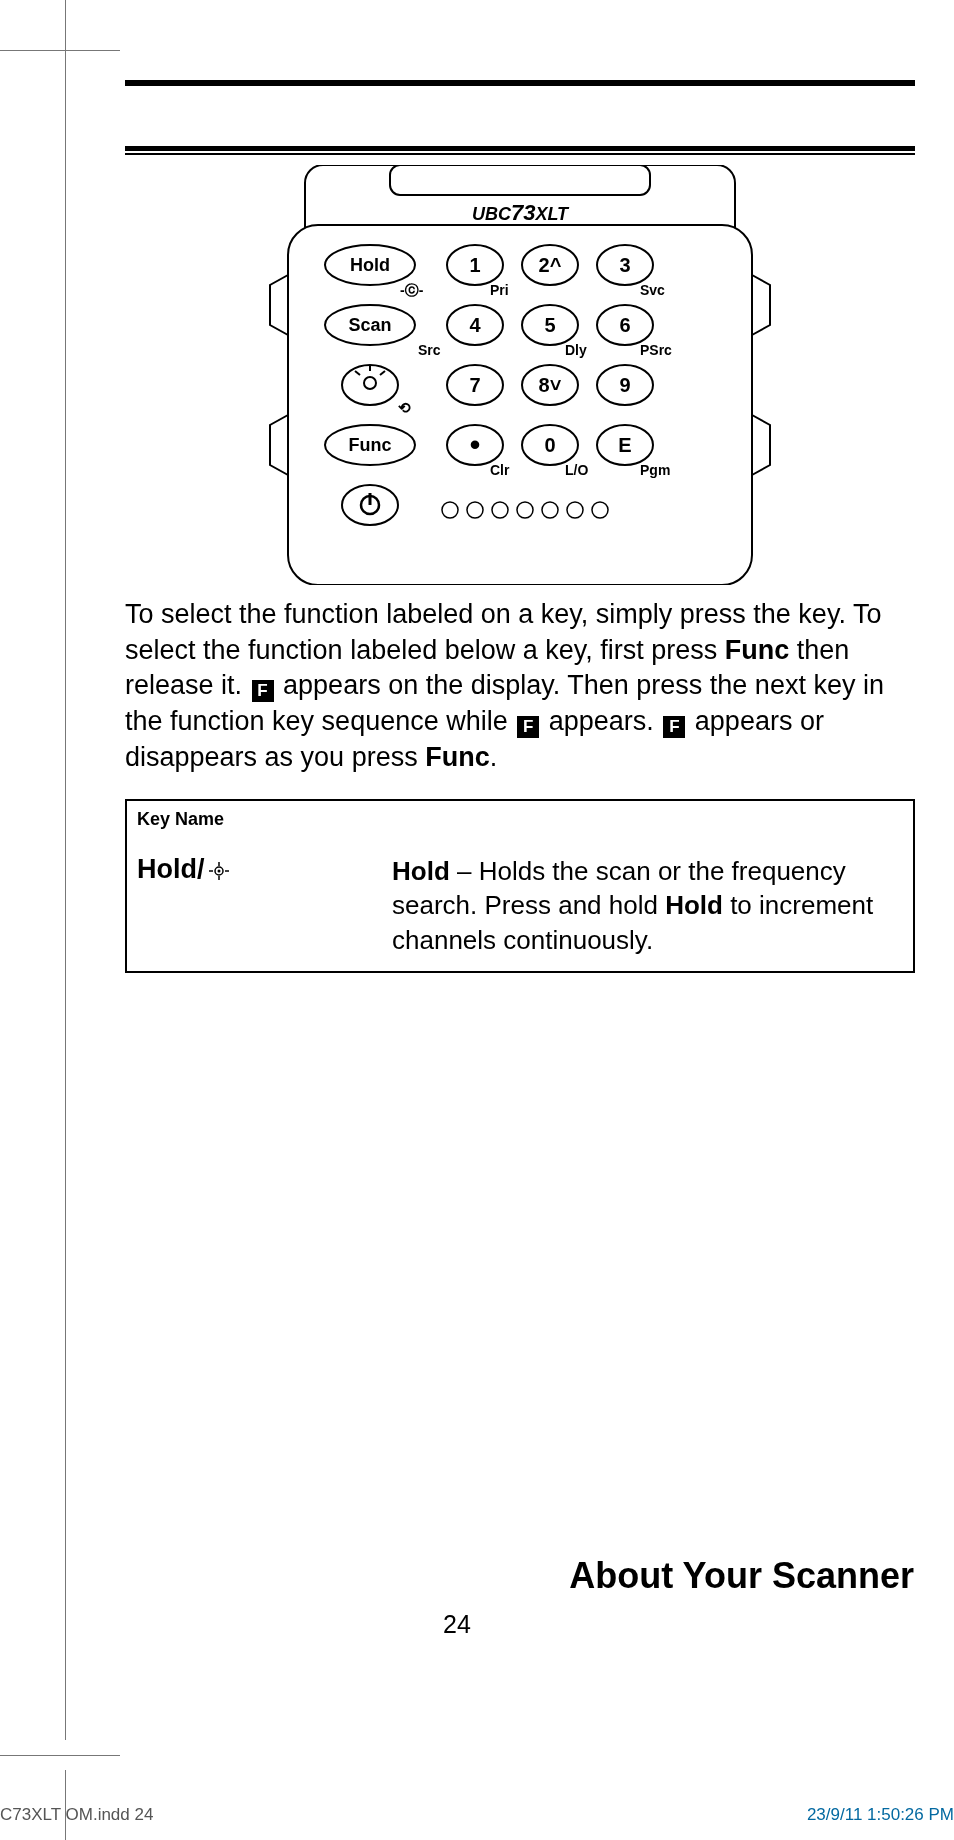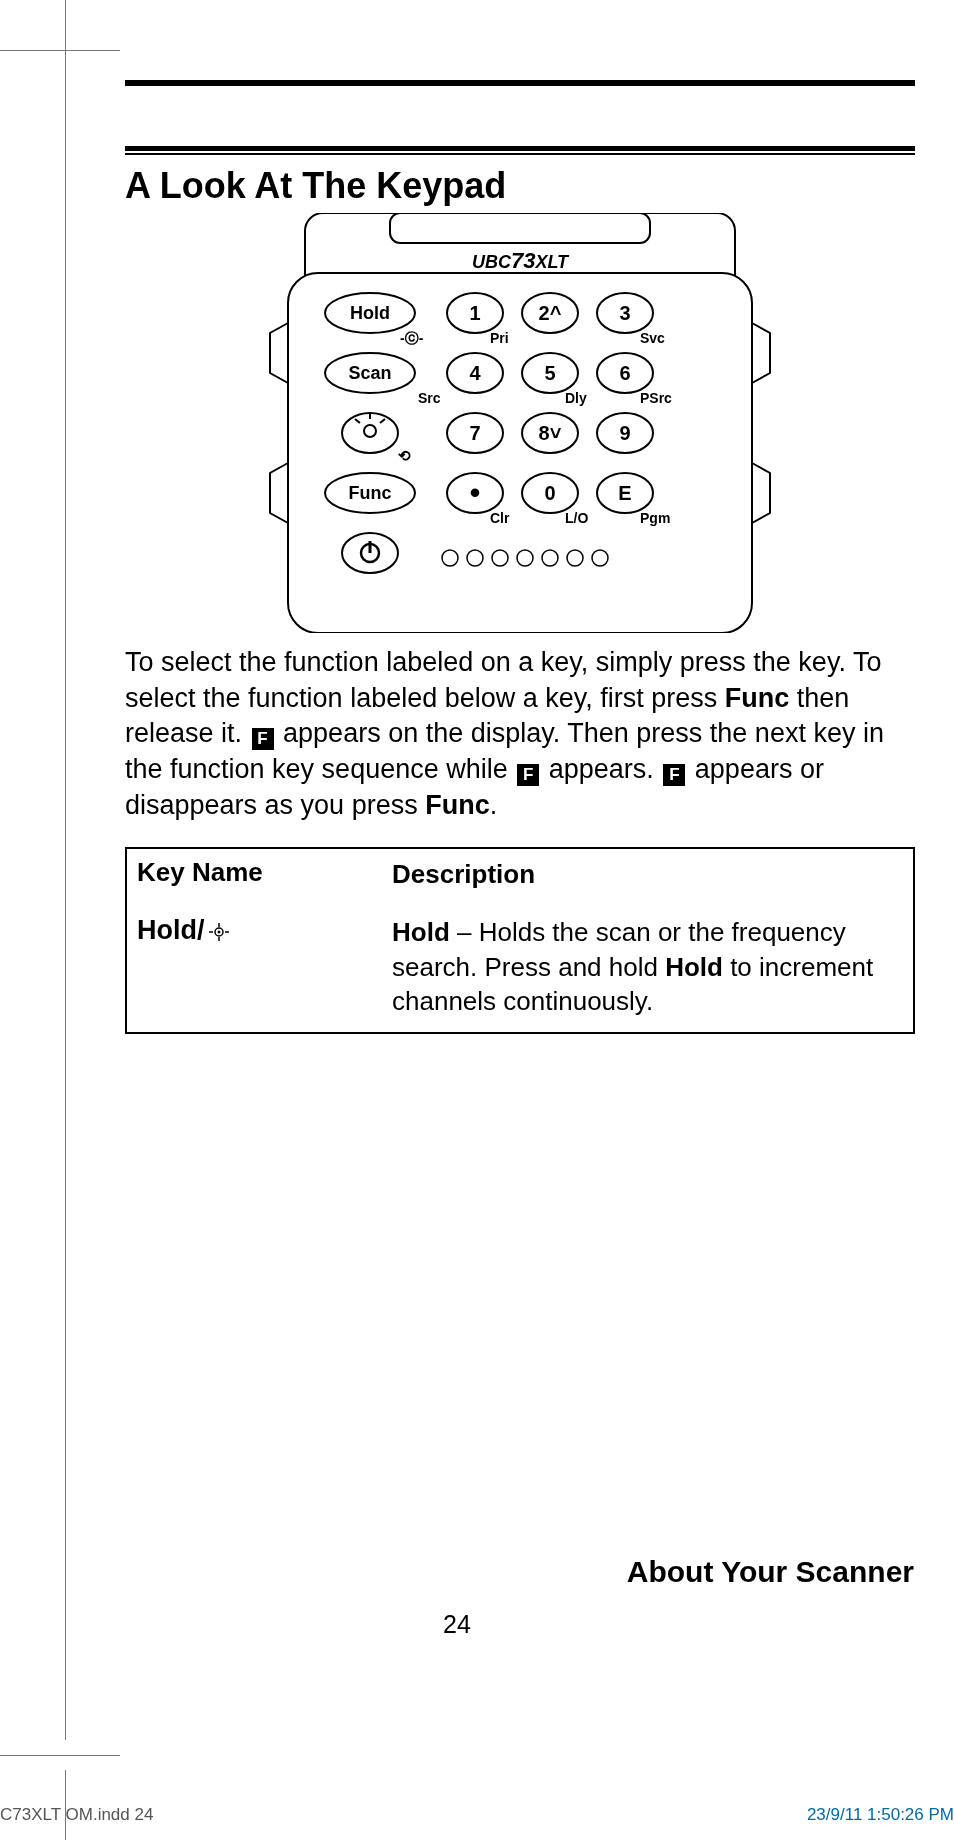--- a/index.html
+++ b/index.html
@@ -97,30 +97,30 @@
   }
   .key-table {
     border: 2px solid #000;
     width: 100%;
     box-sizing: border-box;
   }
   .key-table-row {
     display: flex;
     padding: 8px 10px 10px 10px;
   }
-  .kt-head { font-weight: bold; font-size: 26px; }
+  .kt-head { font-weight: bold; font-size: 18px; }
   .kt-col1 { width: 255px; flex-shrink: 0; }
   .kt-col2 { flex: 1; font-size: 26px; line-height: 1.32; }
   .kt-col2 p { margin: 0 0 26px 0; }
   .kt-col2 p:last-child { margin-bottom: 4px; }
   .footer-title {
     position: absolute;
     right: 40px;
     top: 1555px;
-    font-size: 30px;
+    font-size: 36px;
     font-weight: bold;
   }
   .page-num {
     position: absolute;
     left: 0;
     right: 40px;
     top: 1610px;
     text-align: center;
     font-size: 25px;
   }
@@ -145,21 +145,20 @@
 <div class="crop-top"></div>
 <div class="crop-left"></div>
 <div class="crop-left-2"></div>
 <div class="crop-bottom"></div>
 
 <div class="page">
   <div class="rule-thick"></div>
   <div class="section-rule"></div>
   <div class="section-rule-thin"></div>
 
-  <h1 class="title">A Look At The Keypad</h1>
 
   <div class="keypad-figure">
     <svg viewBox="0 0 560 420">
 
       <rect x="65" y="0" width="430" height="420" rx="18" fill="none" stroke="#000" stroke-width="2"></rect>
       <rect x="48" y="60" width="464" height="360" rx="30" fill="#fff" stroke="#000" stroke-width="2"></rect>
 
       <rect x="150" y="0" width="260" height="30" rx="10" fill="#fff" stroke="#000" stroke-width="2"></rect>
 
       <text x="280" y="55" text-anchor="middle" font-family="Arial" font-size="22" font-weight="bold" font-style="italic"><tspan font-size="18">UBC</tspan>73<tspan font-size="18">XLT</tspan></text>
@@ -253,21 +252,20 @@
     <span class="f-icon">F</span><span> appears on the display. Then press the next key in the function key sequence while </span>
     <span class="f-icon">F</span><span> appears. </span>
     <span class="f-icon">F</span><span> appears or disappears as you press </span>
     <span class="bold">Func</span><span>.</span>
   </p>
 
 
   <div class="key-table">
     <div class="key-table-row">
       <div class="kt-col1 kt-head">Key Name</div>
-      <div class="kt-col2 kt-head">Description</div>
     </div>
     <div class="key-table-row" style="padding-top:14px;">
       <div class="kt-col1" style="font-size:27px;">
         <span class="bold">Hold/</span><span class="cc-icon"><svg width="24" height="20">
               <circle cx="12" cy="10" r="4" fill="none" stroke="#000" stroke-width="1.5"></circle>
               <circle cx="12" cy="10" r="1.5" fill="#000"></circle>
               <line x1="2" y1="10" x2="6" y2="10" stroke="#000" stroke-width="1.5"></line>
               <line x1="18" y1="10" x2="22" y2="10" stroke="#000" stroke-width="1.5"></line>
               <line x1="12" y1="1" x2="12" y2="5" stroke="#000" stroke-width="1.5"></line>
               <line x1="12" y1="15" x2="12" y2="19" stroke="#000" stroke-width="1.5"></line>

